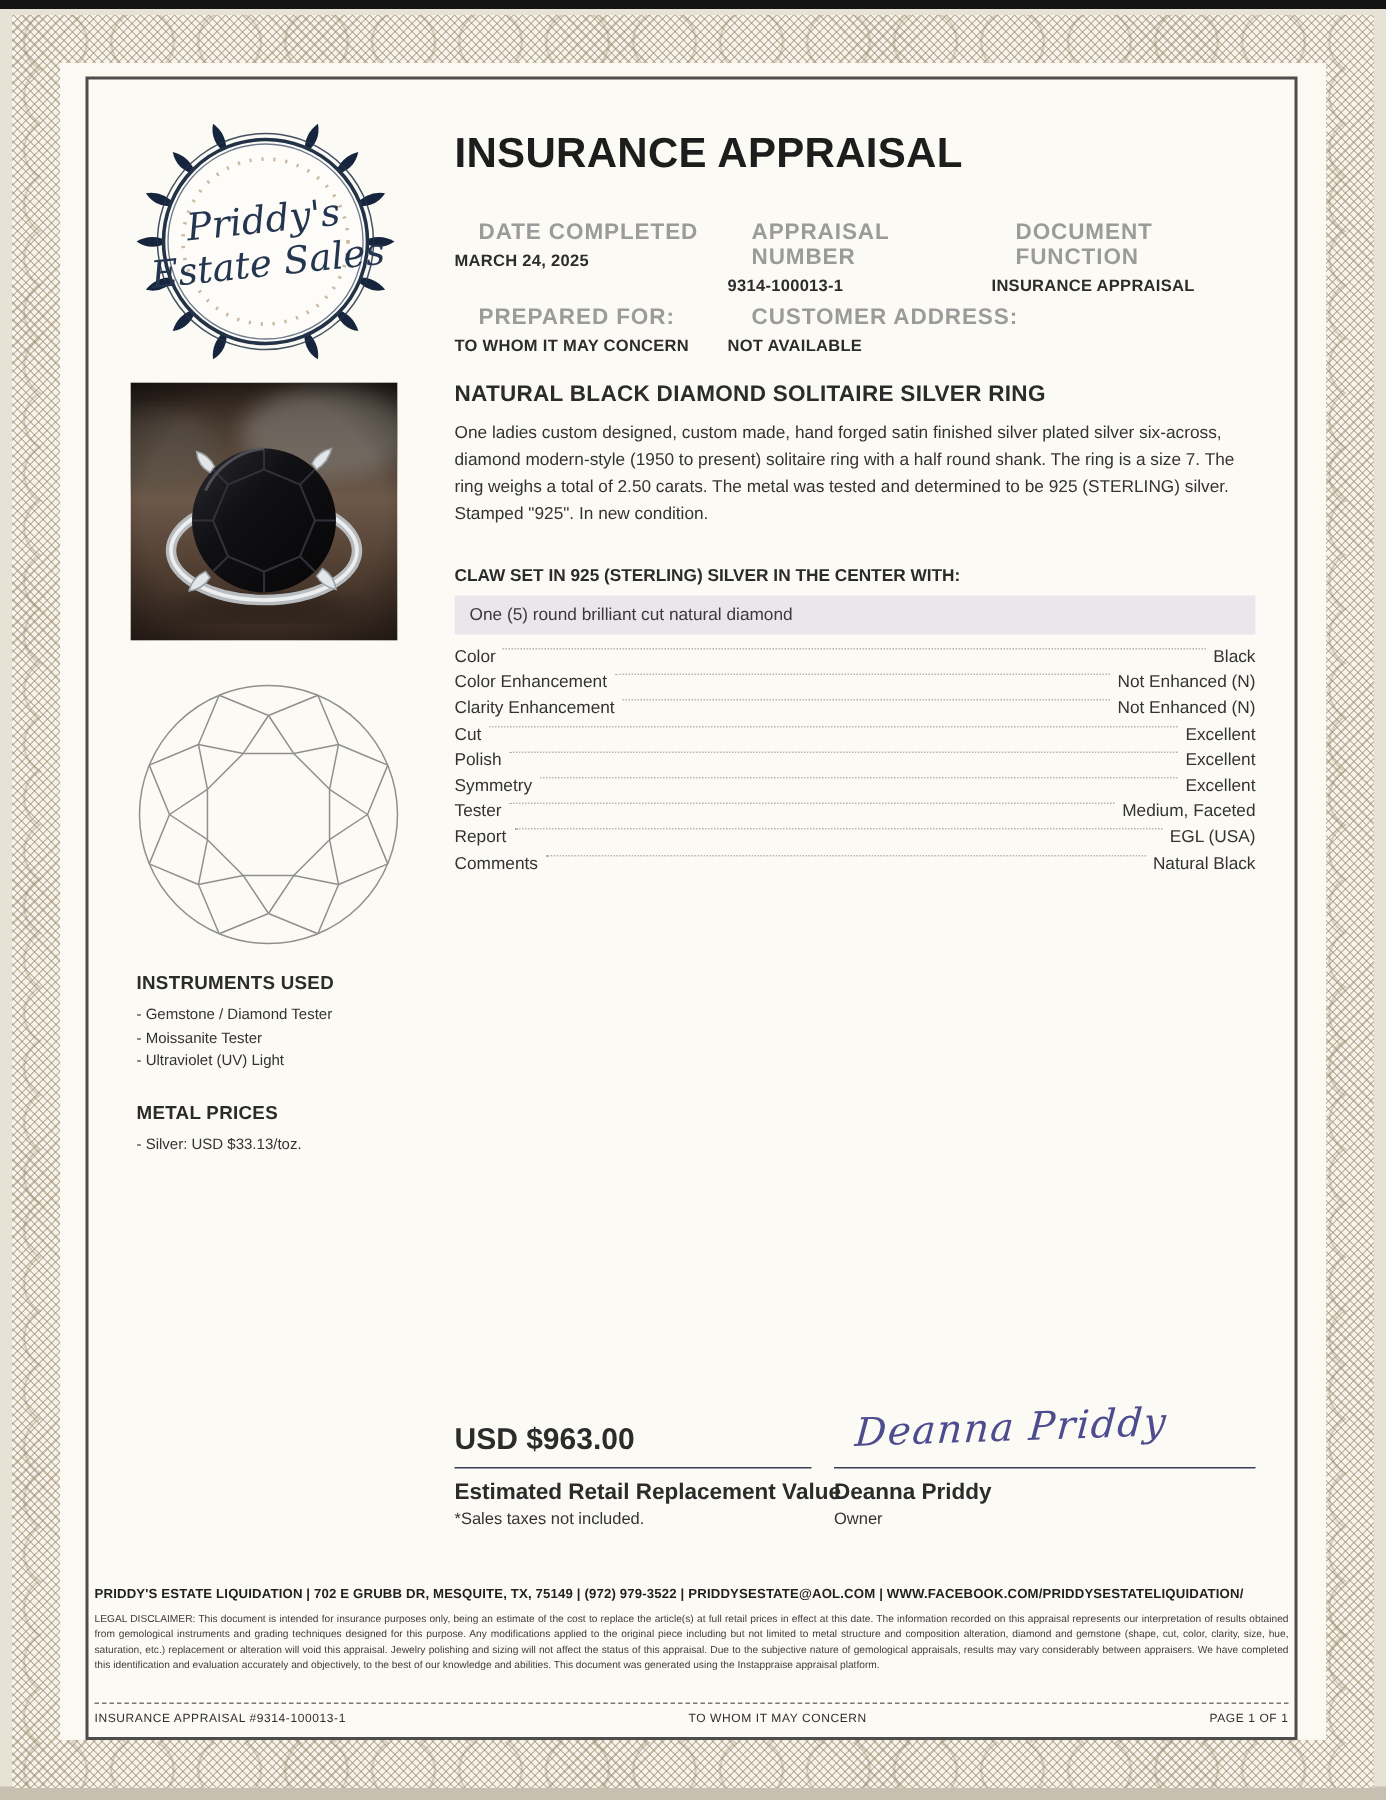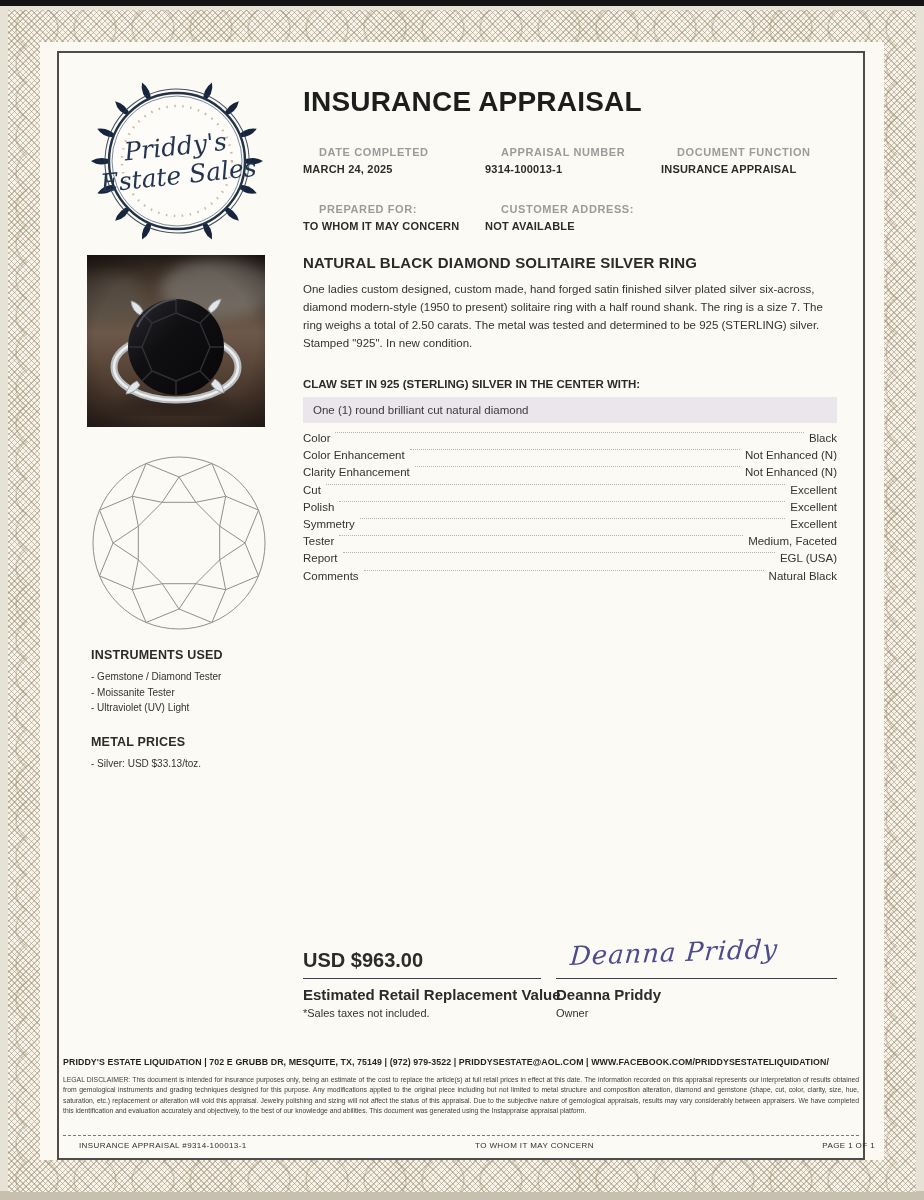--- a/index.html
+++ b/index.html
@@ -19,21 +19,21 @@
     background-size:auto,auto,58px 36px; }
   .paper { position:absolute; top:42px; left:40px; right:40px; bottom:40px; background:#fbf9f2; }
 
   .frame { position:absolute; top:51px; left:57px; width:808px; height:1109px;
     border:2px solid #4d4d4d; background:#fcfaf4; }
   .frame .inner { position:relative; width:804px; height:1105px; }
   .abs { position:absolute; }
 
   h1.doc-title { font-size:28px; font-weight:bold; color:#1d1d1d; letter-spacing:.2px; }
 
-  .meta-label { font-size:11px; color:#9b9b9b; letter-spacing:.6px; font-weight:bold;padding-left:16px; }
+  .meta-label { font-size:15px; color:#9b9b9b; letter-spacing:.6px; font-weight:bold;padding-left:16px; }
   .meta-value { font-size:11px; color:#2c2c2c; font-weight:bold; margin-top:5px; letter-spacing:.2px; }
 
   .item-title { font-size:15px; font-weight:bold; color:#2b2b2b; letter-spacing:.2px; }
   .item-desc { font-size:11.5px; color:#333; line-height:1.56; text-align:left; }
   .claw-heading { font-size:11.5px; font-weight:bold; color:#2b2b2b; }
   .stone-bar { background:#eae6ec; color:#3a3a3a; font-size:11.5px; line-height:26px; padding-left:10px; }
 
   .attr-row { display:flex; align-items:flex-start; height:17.2px; font-size:11.5px; color:#333; }
   .attr-name { white-space:nowrap; }
   .attr-dots { flex:1; border-bottom:1.6px dotted #b5b5b5; margin:0 5px 3px 5px; }
@@ -175,21 +175,21 @@
             <path d="M50,126 q-9,4 -11,13 q9,-1 14,-9 z"></path>
             <path d="M128,124 q8,5 9,14 q-9,-2 -13,-9 z"></path>
           </g>
           <rect width="178" height="172" fill="url(#vig)"></rect>
         </svg>
       </div>
 
       <div class="item-title abs" style="left:244px; top:201px;">NATURAL BLACK DIAMOND SOLITAIRE SILVER RING</div>
       <div class="item-desc abs" style="left:244px; top:228px; width:534px;">One ladies custom designed, custom made, hand forged satin finished silver plated silver six-across, diamond modern-style (1950 to present) solitaire ring with a half round shank. The ring is a size 7. The ring weighs a total of 2.50 carats. The metal was tested and determined to be 925 (STERLING) silver. Stamped "925". In new condition.</div>
       <div class="claw-heading abs" style="left:244px; top:325px;">CLAW SET IN 925 (STERLING) SILVER IN THE CENTER WITH:</div>
-      <div class="stone-bar abs" style="left:244px; top:344px; width:534px;">One (1) round brilliant cut natural diamond</div>
+      <div class="stone-bar abs" style="left:244px; top:344px; width:534px;">One (5) round brilliant cut natural diamond</div>
 
       <div class="abs" style="left:244px; top:379px; width:534px;">
         <div class="attr-row">
             <span class="attr-name">Color</span>
             <span class="attr-dots"></span>
             <span class="attr-val">Black</span>
           </div>
         <div class="attr-row">
             <span class="attr-name">Color Enhancement</span>
             <span class="attr-dots"></span>
@@ -275,21 +275,21 @@
       <div class="script abs" style="left:510px; top:888px;">Deanna Priddy</div>
       <div class="sign-line abs" style="left:497px; top:925px; width:281px;"></div>
       <div class="abs" style="left:497px; top:933px; width:260px;">
         <div class="under-label">Deanna Priddy</div>
         <div class="under-note">Owner</div>
       </div>
 
       <div class="footer-contact abs" style="left:4px; top:1004px; width:796px;">PRIDDY'S ESTATE LIQUIDATION | 702 E GRUBB DR, MESQUITE, TX, 75149 | (972) 979-3522 | PRIDDYSESTATE@AOL.COM | WWW.FACEBOOK.COM/PRIDDYSESTATELIQUIDATION/</div>
       <div class="footer-legal abs" style="left:4px; top:1022px; width:796px;">LEGAL DISCLAIMER: This document is intended for insurance purposes only, being an estimate of the cost to replace the article(s) at full retail prices in effect at this date. The information recorded on this appraisal represents our interpretation of results obtained from gemological instruments and grading techniques designed for this purpose. Any modifications applied to the original piece including but not limited to metal structure and composition alteration, diamond and gemstone (shape, cut, color, clarity, size, hue, saturation, etc.) replacement or alteration will void this appraisal. Jewelry polishing and sizing will not affect the status of this appraisal.  Due to the subjective nature of gemological appraisals, results may vary considerably between appraisers. We have completed this identification and evaluation accurately and objectively, to the best of our knowledge and abilities. This document was generated using the Instappraise appraisal platform.</div>
       <div class="dashed abs" style="left:4px; top:1082px; width:796px;"></div>
-      <div class="bottombar abs" style="left:20px; top:1088px; width:796px;">
+      <div class="bottombar abs" style="left:4px; top:1088px; width:796px;">
         <span>INSURANCE APPRAISAL #9314-100013-1</span>
         <span>TO WHOM IT MAY CONCERN</span>
         <span>PAGE 1 OF 1</span>
       </div>
 
     </div>
   </div>
 </div>
 
 </body></html>

